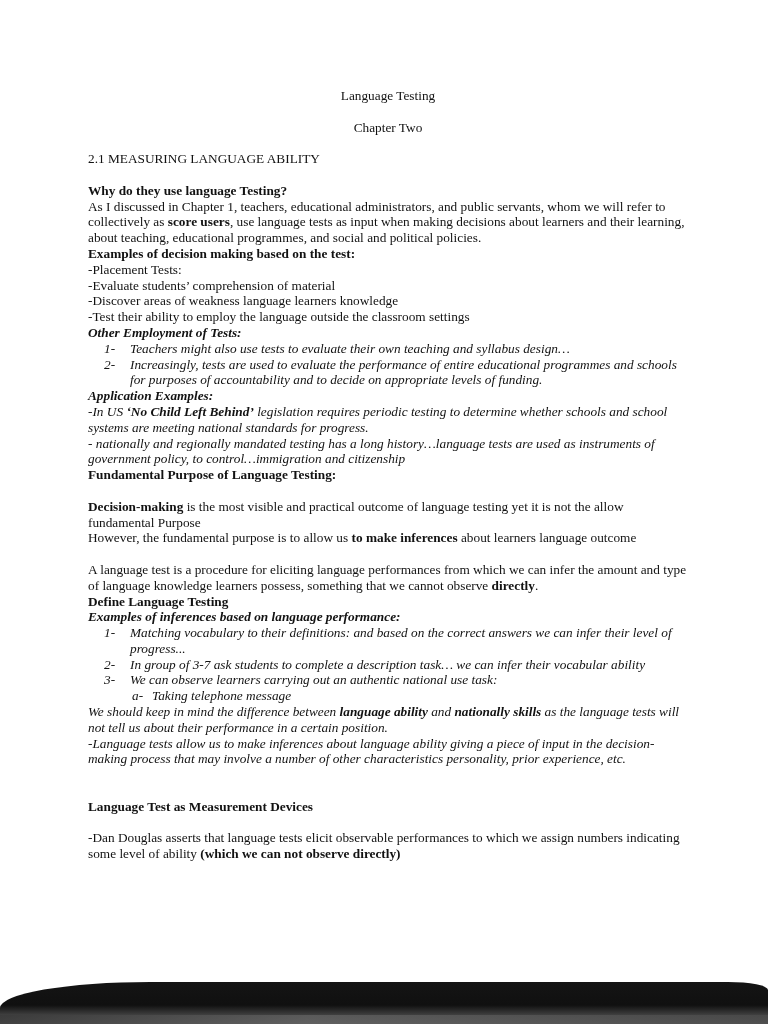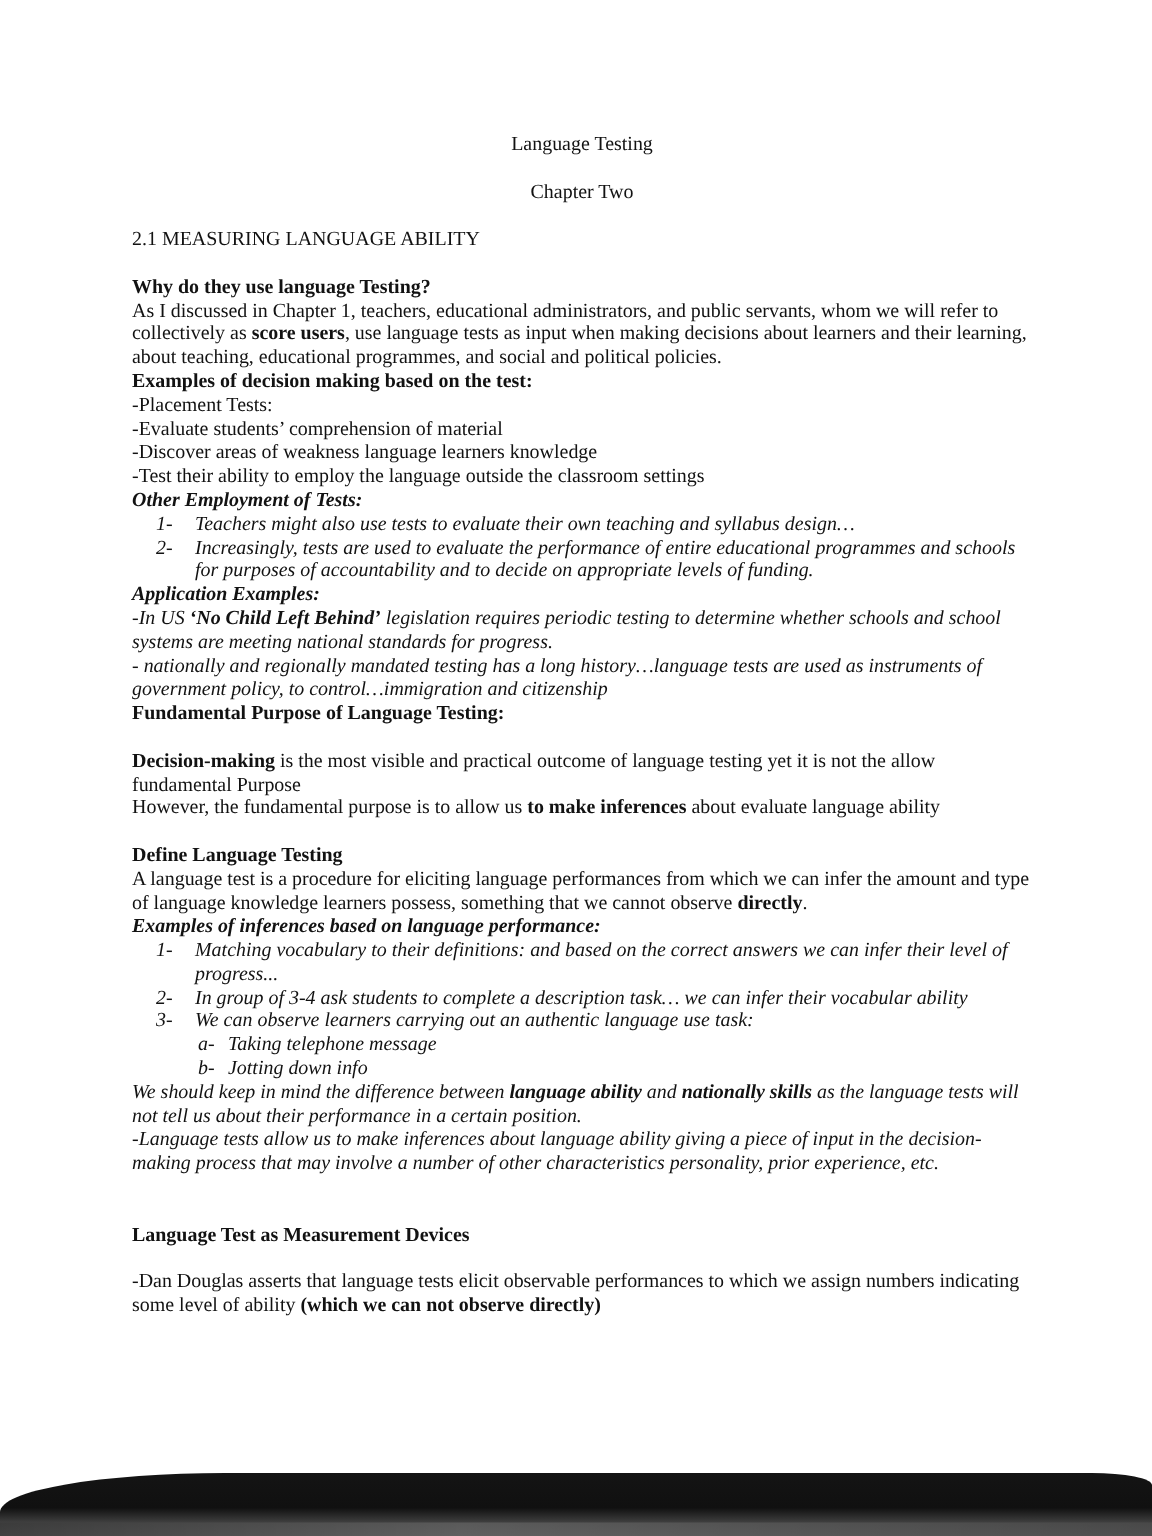--- a/index.html
+++ b/index.html
@@ -70,30 +70,29 @@
       <p class="line p"><span class="">-Test their ability to employ the language outside the classroom settings</span></p>
       <p class="line p"><span class="b i">Other Employment of Tests:</span></p>
       <p class="line list1 i"><span class="marker">1-</span><span class="">Teachers might also use tests to evaluate their own teaching and syllabus design…</span></p>
       <p class="line list1 i"><span class="marker">2-</span><span class="">Increasingly, tests are used to evaluate the performance of entire educational programmes and schools for purposes of accountability and to decide on appropriate levels of funding.</span></p>
       <p class="line p"><span class="b i">Application Examples:</span></p>
       <p class="line p i"><span class="">-In US </span><span class="b ">‘No Child Left Behind’</span><span class=""> legislation requires periodic testing to determine whether schools and school systems are meeting national standards for progress.</span></p>
       <p class="line p i"><span class="">- nationally and regionally mandated testing has a long history…language tests are used as instruments of government policy, to control…immigration and citizenship</span></p>
       <p class="line p"><span class="b ">Fundamental Purpose of Language Testing:</span></p>
       <p class="line blank">&nbsp;</p>
       <p class="line p"><span class="b ">Decision-making</span><span class=""> is the most visible and practical outcome of language testing yet it is not the allow fundamental Purpose</span></p>
-      <p class="line p"><span class="">However, the fundamental purpose is to allow us </span><span class="b ">to make inferences</span><span class=""> about evaluate language ability</span></p>
+      <p class="line p"><span class="">However, the fundamental purpose is to allow us </span><span class="b ">to make inferences</span><span class=""> about learners language outcome</span></p>
       <p class="line blank">&nbsp;</p>
+      <p class="line p"><span class="">A language test is a procedure for eliciting language performances from which we can infer the amount and type of language knowledge learners possess, something that we cannot observe </span><span class="b ">directly</span><span class="">.</span></p>
       <p class="line p"><span class="b ">Define Language Testing</span></p>
-      <p class="line p"><span class="">A language test is a procedure for eliciting language performances from which we can infer the amount and type of language knowledge learners possess, something that we cannot observe </span><span class="b ">directly</span><span class="">.</span></p>
       <p class="line p"><span class="b i">Examples of inferences based on language performance:</span></p>
       <p class="line list1 i"><span class="marker">1-</span><span class="">Matching vocabulary to their definitions: and based on the correct answers we can infer their level of progress...</span></p>
-      <p class="line list1 i"><span class="marker">2-</span><span class="">In group of 3-4 ask students to complete a description task… we can infer their vocabular ability</span></p>
-      <p class="line list1 i"><span class="marker">3-</span><span class="">We can observe learners carrying out an authentic language use task:</span></p>
+      <p class="line list1 i"><span class="marker">2-</span><span class="">In group of 3-7 ask students to complete a description task… we can infer their vocabular ability</span></p>
+      <p class="line list1 i"><span class="marker">3-</span><span class="">We can observe learners carrying out an authentic national use task:</span></p>
       <p class="line list2 i"><span class="marker">a-</span><span class="">Taking telephone message</span></p>
-      <p class="line list2 i"><span class="marker">b-</span><span class="">Jotting down info</span></p>
       <p class="line p i"><span class="">We should keep in mind the difference between </span><span class="b ">language ability</span><span class=""> and </span><span class="b ">nationally skills</span><span class=""> as the language tests will not tell us about their performance in a certain position.</span></p>
       <p class="line p i"><span class="">-Language tests allow us to make inferences about language ability giving a piece of input in the decision-making process that may involve a number of other characteristics personality, prior experience, etc.</span></p>
       <p class="line blank">&nbsp;</p>
       <p class="line blank">&nbsp;</p>
       <p class="line p"><span class="b ">Language Test as Measurement Devices</span></p>
       <p class="line blank">&nbsp;</p>
       <p class="line p"><span class="">-Dan Douglas asserts that language tests elicit observable performances to which we assign numbers indicating some level of ability </span><span class="b ">(which we can not observe directly)</span></p>
     </div>
   <div class="bottom-strip"></div>
 </div>

